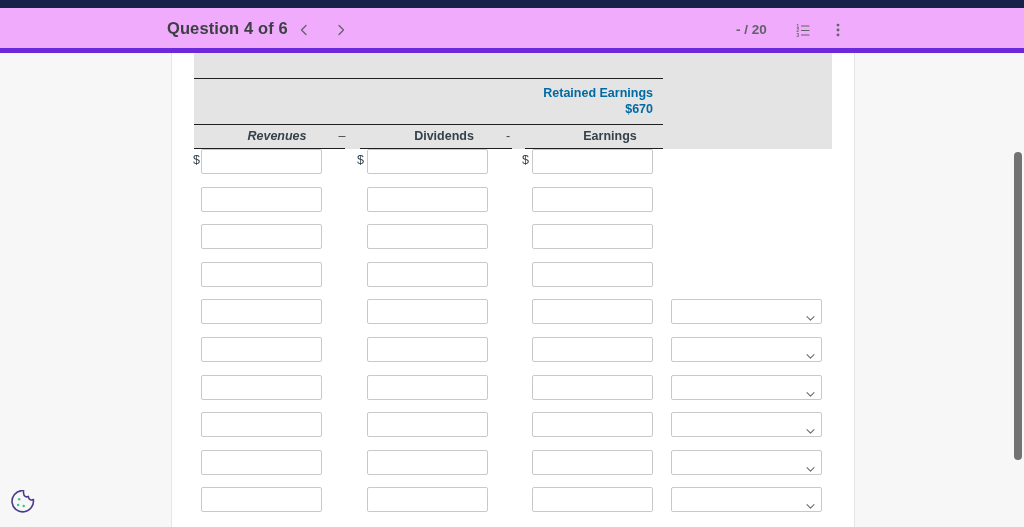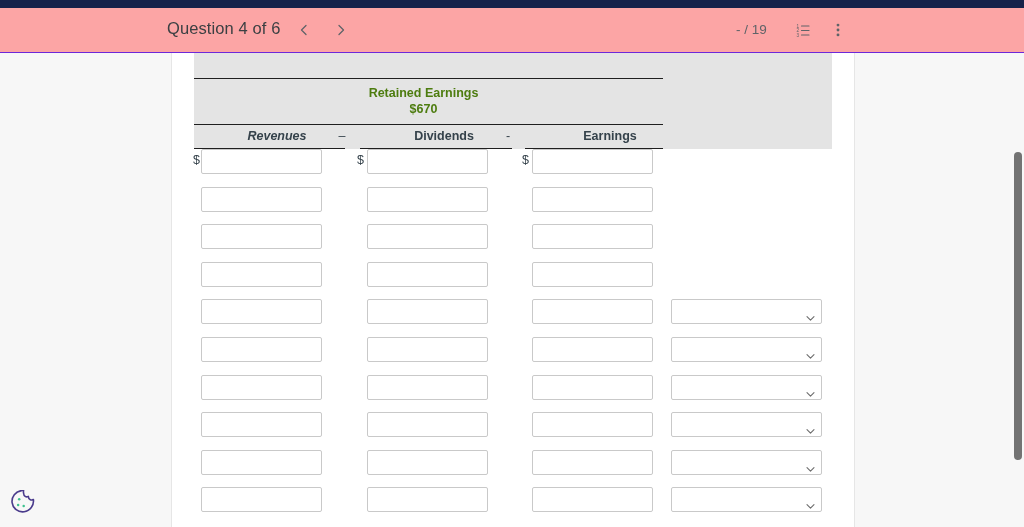--- a/index.html
+++ b/index.html
@@ -16,22 +16,23 @@
   .navy-bar {
     position: absolute; left: 0; top: 0;
     width: 1024px; height: 8px;
     background: #16224a;
   }
 
   
   .viewer-header {
     position: absolute; left: 0; top: 8px;
     width: 1024px; height: 45px;
-    background: #fca5a5;
-    border-bottom: 1px solid #6d28d9;
+    background: #f0abfc;
+    border-bottom: 5px solid #6d28d9;
+    font-weight: bold;
   }
   .q-title {
     position: absolute; left: 167px; top: 11px;
     font-size: 16.5px; color: #3c4043;
     letter-spacing: .1px;
     white-space: nowrap;
   }
   .nav-btn {
     position: absolute; top: 9px;
     width: 26px; height: 26px;
@@ -95,22 +96,22 @@
   .rule-1 { top: 25px; }
   .rule-2 { top: 71px; }
 
   .se-label {
     position: absolute; left: 0; top: 5px;
     width: 286px; text-align: center;
     font-size: 12.5px; font-weight: bold; color: #35424b;
   }
   .re-label {
     position: absolute; left: 0; top: 33px;
-    width: 459px; text-align: center;
-    font-size: 12.5px; font-weight: bold; color: #4d7c0f;
+    width: 459px; text-align: right;
+    font-size: 12.5px; font-weight: bold; color: #0369a1;
     line-height: 15.5px;
   }
   .re-amount {
     font-weight: bold;
   }
 
   .col-head {
     position: absolute; top: 76px;
     font-size: 12.5px; font-weight: bold; color: #35424b;
     text-align: center;
@@ -227,21 +228,21 @@
   </div>
 
   <div class="nav-btn nav-next">
     <span>
       <svg width="14" height="14" viewBox="0 0 14 14" fill="none" stroke="currentColor" stroke-width="1.3" stroke-linecap="round" stroke-linejoin="round">
           <polyline points="5,2.5 9.5,7 5,11.5"></polyline>
         </svg>
     </span>
   </div>
 
-  <div class="page-count">- / 19</div>
+  <div class="page-count">- / 20</div>
 
   <div class="hdr-icon icon-list">
     <svg width="17" height="17" viewBox="0 0 17 17" fill="none" stroke="currentColor" stroke-width="1.15" stroke-linecap="round">
       <line x1="6.5" y1="4" x2="14" y2="4"></line>
       <line x1="6.5" y1="8.5" x2="14" y2="8.5"></line>
       <line x1="6.5" y1="13" x2="14" y2="13"></line>
       <text x="1.4" y="5.6" font-size="4.6" fill="currentColor" stroke="none" font-family="Liberation Sans, sans-serif">1</text>
       <text x="1.4" y="10.1" font-size="4.6" fill="currentColor" stroke="none" font-family="Liberation Sans, sans-serif">2</text>
       <text x="1.4" y="14.6" font-size="4.6" fill="currentColor" stroke="none" font-family="Liberation Sans, sans-serif">3</text>
     </svg>

